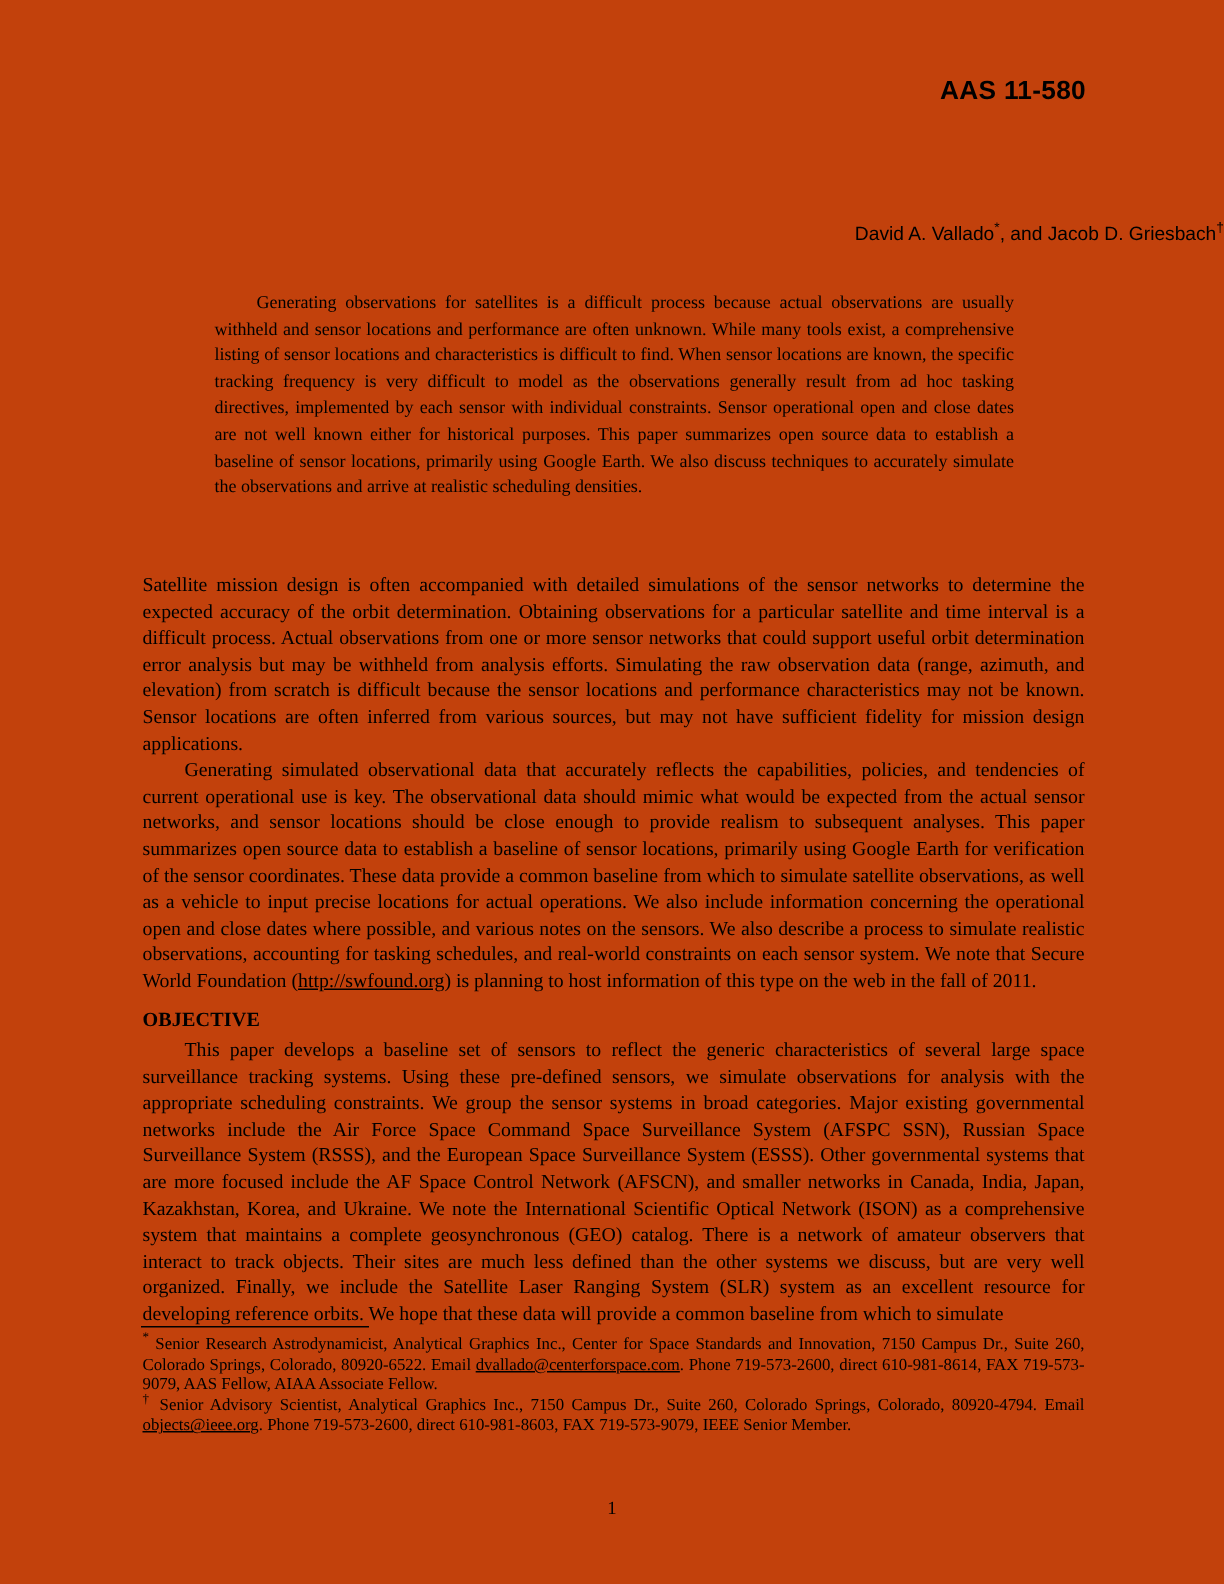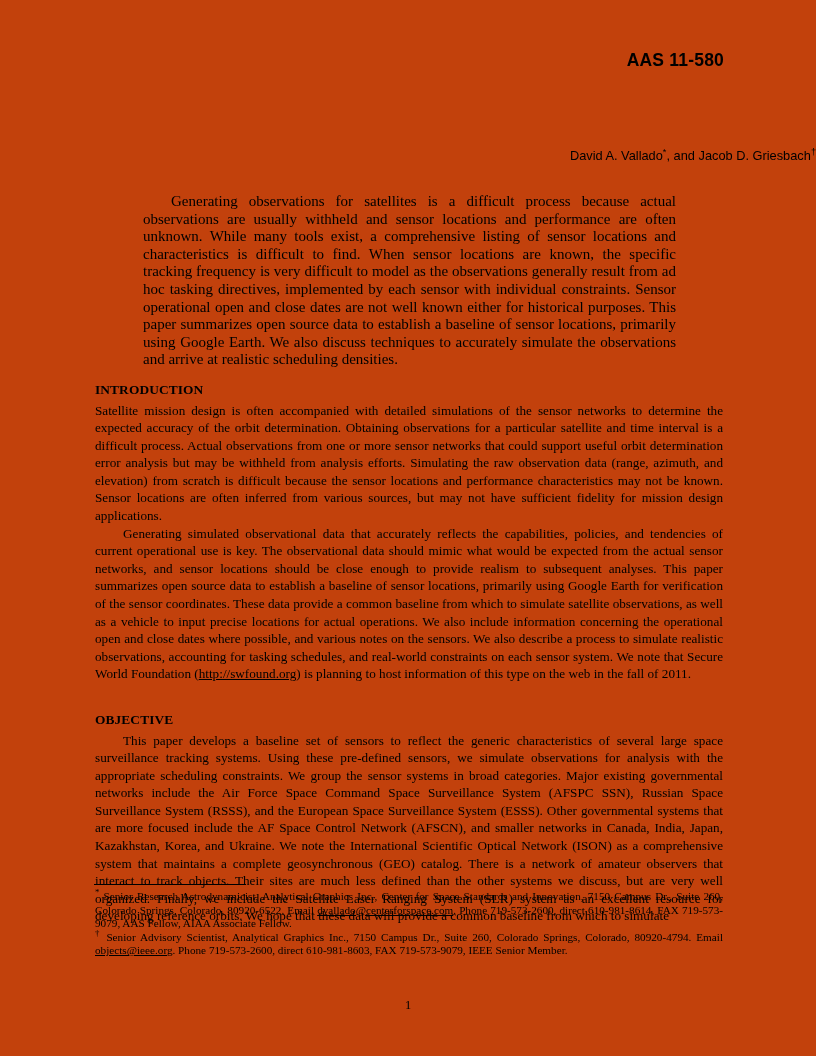--- a/index.html
+++ b/index.html
@@ -59,42 +59,42 @@
   }
 
   
   .abstract {
     position: absolute;
     top: 193px;
     left: 143px;
     width: 533px;
     text-align: justify;
     text-justify: inter-word;
-    font-size: 15px;
+    font-size: 12px;
     line-height: 17.6px;
     text-indent: 28px;
   }
 
   
   .body-col {
     position: absolute;
     top: 381px;
     left: 95px;
     width: 628px;
   }
   .section-heading {
     font-family: "Liberation Serif", "DejaVu Serif", serif;
     font-weight: bold;
     font-size: 13.4px;
     line-height: 17.5px;
     margin: 0 0 3px 0;
     letter-spacing: 0.1px;
   }
   .section-heading.spaced {
-    margin-top: 28px;
+    margin-top: 8px;
   }
   p.body {
     margin: 0;
     text-align: justify;
     text-justify: inter-word;
     font-size: 13.2px;
     line-height: 17.6px;
   }
   p.body.indent {
     text-indent: 28px;
@@ -149,21 +149,20 @@
 
   <div class="aas-number">AAS 11-580</div>
 
 
   <div class="authors"><span>David A. Vallado</span><sup>*</sup><span>, and </span><span>Jacob D. Griesbach</span><sup>†</sup></div>
 
   <div class="abstract">Generating observations for satellites is a difficult process because actual observations are usually withheld and sensor locations and performance are often unknown. While many tools exist, a comprehensive listing of sensor locations and characteristics is difficult to find. When sensor locations are known, the specific tracking frequency is very difficult to model as the observations generally result from ad hoc tasking directives, implemented by each sensor with individual constraints. Sensor operational open and close dates are not well known either for historical purposes. This paper summarizes open source data to establish a baseline of sensor locations, primarily using Google Earth. We also discuss techniques to accurately simulate the observations and arrive at realistic scheduling densities.</div>
 
   <div class="body-col">
 
-    <h2 class="section-heading">INTRODUCTION</h2>
     <p class="body">Satellite mission design is often accompanied with detailed simulations of the sensor networks to determine the expected accuracy of the orbit determination. Obtaining observations for a particular satellite and time interval is a difficult process. Actual observations from one or more sensor networks that could support useful orbit determination error analysis but may be withheld from analysis efforts. Simulating the raw observation data (range, azimuth, and elevation) from scratch is difficult because the sensor locations and performance characteristics may not be known. Sensor locations are often inferred from various sources, but may not have sufficient fidelity for mission design applications.</p>
     <p class="body indent"><span>Generating simulated observational data that accurately reflects the capabilities, policies, and tendencies of current operational use is key. The observational data should mimic what would be expected from the actual sensor networks, and sensor locations should be close enough to provide realism to subsequent analyses. This paper summarizes open source data to establish a baseline of sensor locations, primarily using Google Earth for verification of the sensor coordinates. These data provide a common baseline from which to simulate satellite observations, as well as a vehicle to input precise locations for actual operations. We also include information concerning the operational open and close dates where possible, and various notes on the sensors. We also describe a process to simulate realistic observations, accounting for tasking schedules, and real-world constraints on each sensor system. We note that Secure World Foundation (</span><a class="plain-link" href="#">http://swfound.org</a><span>) is planning to host information of this type on the web in the fall of 2011.</span></p>
 
     <h2 class="section-heading spaced">OBJECTIVE</h2>
     <p class="body indent">This paper develops a baseline set of sensors to reflect the generic characteristics of several large space surveillance tracking systems. Using these pre-defined sensors, we simulate observations for analysis with the appropriate scheduling constraints.  We group the sensor systems in broad categories. Major existing governmental networks include the Air Force Space Command Space Surveillance System (AFSPC SSN), Russian Space Surveillance System (RSSS), and the European Space Surveillance System (ESSS). Other governmental systems that are more focused include the AF Space Control Network (AFSCN), and smaller networks in Canada, India, Japan, Kazakhstan, Korea, and Ukraine. We note the International Scientific Optical Network (ISON) as a comprehensive system that maintains a complete geosynchronous (GEO) catalog. There is a network of amateur observers that interact to track objects. Their sites are much less defined than the other systems we discuss, but are very well organized. Finally, we include the Satellite Laser Ranging System (SLR) system as an excellent resource for developing reference orbits. We hope that these data will provide a common baseline from which to simulate</p>
 
   </div>
 
   <div class="footnote-rule"></div>
 

